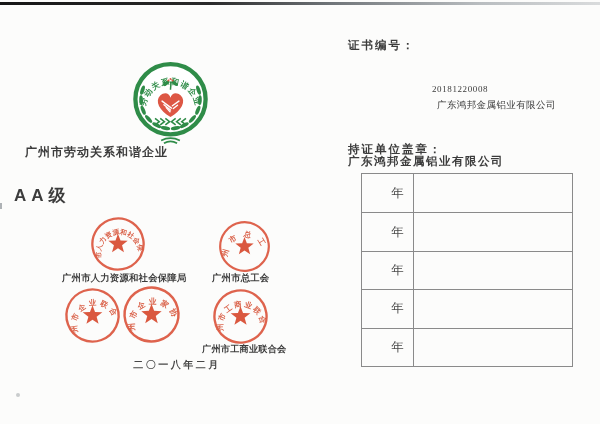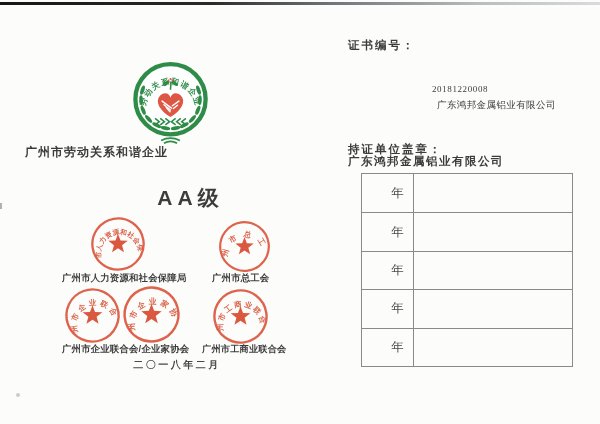--- a/index.html
+++ b/index.html
@@ -12,21 +12,21 @@
   .song{font-family:"Liberation Serif",serif;color:#333;}
   
   .top-scan-line{left:0;top:2px;width:600px;height:3px;
     background:linear-gradient(to right,#161616 0%,#2a2a2a 35%,#6f7478 55%,#b9bdc0 80%,#d9dbdc 100%);}
   .edge-tick{left:0;top:203px;width:2px;height:6px;background:#aeb2b5;}
   .corner-speck{left:16px;top:393px;width:4px;height:4px;background:#c9cccd;border-radius:50%;}
   
   .logo{left:130px;top:58px;width:81px;height:88px;}
   .logo-arc{font-family:"Liberation Sans",sans-serif;font-weight:bold;font-size:8.6px;fill:#2f8c48;letter-spacing:1.2px;}
   .title1{left:25px;top:144px;width:295px;font-size:12px;letter-spacing:1px;}
-  .title2{left:43px;top:184px;width:295px;text-align:center;font-size:21px;letter-spacing:5px;}
+  .title2{left:14px;top:184px;width:295px;font-size:17px;letter-spacing:5px;}
   .seal{overflow:visible;}
   .seal-ring{fill:none;stroke:#dc5b43;stroke-width:2.4px;opacity:.95;}
   .seal-arc{font-family:"Liberation Sans",sans-serif;font-weight:bold;fill:#d85a40;opacity:.95;}
   .seal-star{fill:#d84f35;opacity:.95;}
   .seal-label{font-size:9.4px;letter-spacing:0.2px;white-space:nowrap;}
   .date-line{left:92px;top:358px;width:170px;text-align:center;font-size:10px;letter-spacing:2.5px;color:#474747;font-weight:bold;}
   
   .cert-label{left:348px;top:38px;font-size:11.5px;letter-spacing:2px;}
   .cert-value{left:417px;top:44px;font-size:9px;letter-spacing:0.6px;color:#3b3b3b;}
   .holder-label{left:348px;top:95px;font-size:11.5px;letter-spacing:2px;margin-top:47px;}
@@ -153,21 +153,20 @@
         <path id="sp5" d="M -19.5,9.5 A 19.5,19.5 0 1 1 19.5,9.5" fill="none"></path>
         <text class="seal-arc" style="font-size:7.6px;letter-spacing:1.8px">
           <textPath href="#sp5" startOffset="50%" text-anchor="middle">广州市工商业联合会</textPath>
         </text>
       </g>
       <polygon class="seal-star" points="0,-10.5 2.59,-3.57 9.99,-3.24 4.19,1.37 6.17,8.49 0,4.41 -6.17,8.49 -4.19,1.37 -9.99,-3.24 -2.59,-3.57"></polygon>
     </svg>
 
     <div class="abs hei seal-label" style="left:62px;top:272px;">广州市人力资源和社会保障局</div>
     <div class="abs hei seal-label" style="left:212px;top:272px;">广州市总工会</div>
-    <div class="abs hei seal-label" style="left:62px;top:343px;">广州市企业联合会/企业家协会</div>
     <div class="abs hei seal-label" style="left:202px;top:343px;font-size:9.2px;">广州市工商业联合会</div>
 
     <div class="abs date-line">二〇一八年二月</div>
   </div>
 
   <div class="abs" style="left:320px;top:0;width:280px;height:304px;">
 
     <div class="abs hei cert-label" style="left:28px;">证书编号：</div>
     <div class="abs song cert-value" style="left:112px;margin-top:40px;">20181220008</div>
 

